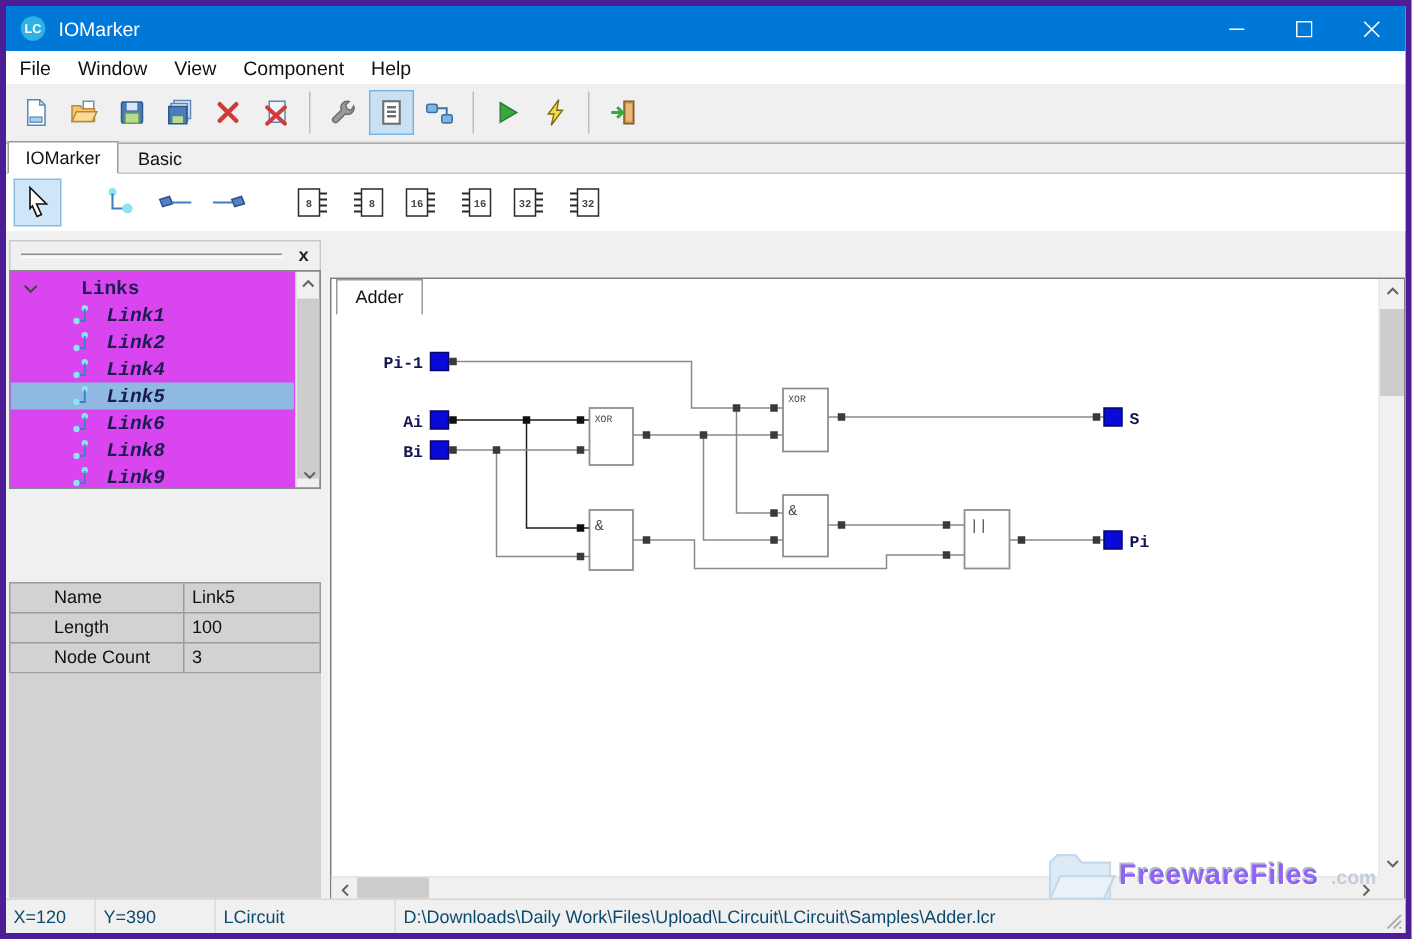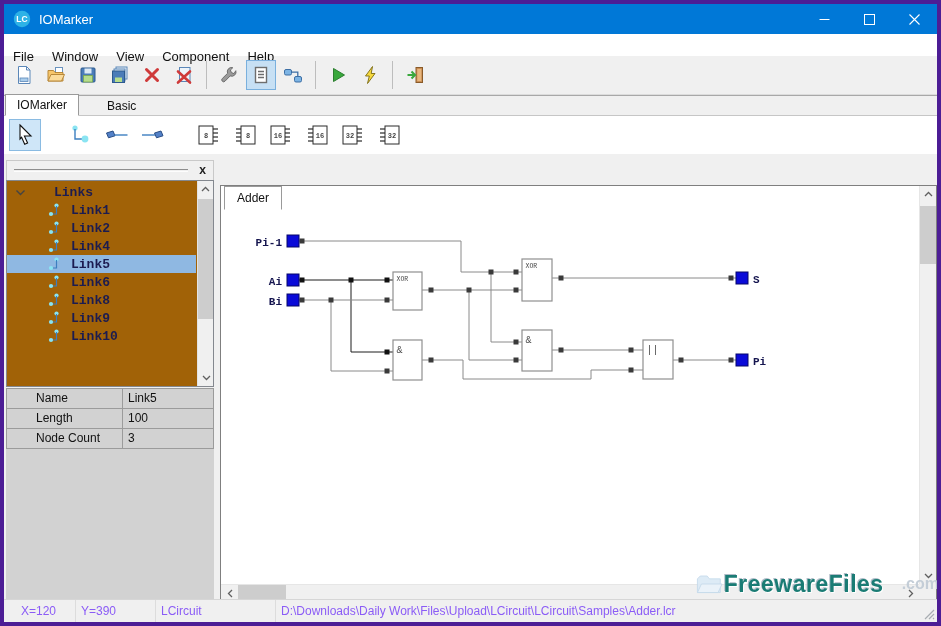--- a/index.html
+++ b/index.html
@@ -7,49 +7,49 @@
   .window{position:relative;width:941px;height:626px;background:#f0f0f0;
     border:4px solid #4c1d95;font-family:"Liberation Sans",sans-serif;overflow:hidden;}
   
   .titlebar{height:30px;background:#0078d7;display:flex;align-items:center;color:#fff;}
   .app-icon{width:18px;height:18px;margin-left:9px;flex:0 0 auto;}
   .title{margin-left:8px;font-size:13px;}
   .win-btns{margin-left:auto;display:flex;height:100%;}
   .win-btn{width:45px;height:100%;display:flex;align-items:center;justify-content:center;cursor:default;}
   
   .menubar{height:22px;background:#fff;display:flex;font-size:13px;color:#111;}
-  .menu-item{padding:12px 9px;line-height:22px;text-align:center;}
+  .menu-item{padding:1px 9px;line-height:22px;text-align:center;}
   
   .toolbar{height:39px;background:#f0f0f0;display:flex;align-items:center;padding-left:4px;border-bottom:1px solid #dcdcdc;}
   .tb-btn{width:28px;height:28px;display:flex;align-items:center;justify-content:center;margin:0 2px;}
   .tb-btn.active{background:#c7e0f4;outline:1px solid #7ab0dd;}
   .tb-sep{width:1px;height:28px;background:#bdbdbd;margin:0 6px;}
   
   .palette-tabs{height:21px;background:#f0f0f0;border-top:1px solid #a8a8a8;border-bottom:1px solid #c6c6c6;display:flex;align-items:flex-end;padding-left:1px;}
-  .ptab{font-size:12px;padding:2px 28px 3px;color:#111;margin-bottom:-1px;}
+  .ptab{font-size:12px;padding:2px 13px 3px;color:#111;margin-bottom:-1px;}
   .ptab.active{background:#fff;border:1px solid #9a9a9a;border-bottom:1px solid #fff;padding:3px 11px 3px;}
   
   .palette{height:38px;background:#fff;display:flex;align-items:center;padding-left:6px;gap:6px;}
   .pal-btn{width:30px;height:30px;display:flex;align-items:center;justify-content:center;}
   .pal-btn.active{background:#cfe6f8;outline:1px solid #8abbe2;}
   .pal-gap{width:14px;}
   
   .left-panel{position:absolute;left:2px;top:156px;width:208px;bottom:23px;}
   .panel-header{height:20px;background:#f0f0f0;display:flex;align-items:center;border:1px solid #c9c9c9;border-bottom:none;}
   .grip{flex:1;margin:0 7px;height:3px;border-top:1px solid #8e8e8e;border-bottom:1px solid #fdfdfd;}
   .panel-close{width:15px;text-align:center;font:bold 12px "Liberation Mono",monospace;color:#222;margin-right:3px;}
-  .tree{position:absolute;top:20px;left:0;right:0;height:207px;background:#a16207;border:1px solid #84888f;overflow:hidden;}
+  .tree{position:absolute;top:20px;left:0;right:0;height:146px;background:#d946ef;border:1px solid #84888f;overflow:hidden;}
   .tree-rows{position:absolute;left:0;top:2px;right:17px;}
   .tree-row{height:18px;display:flex;align-items:center;font:bold 13px "Liberation Mono",monospace;color:#1c1c50;white-space:pre;}
   .tree-row.sel-light{background:#a9c9ea;}
   .tree-row.sel-strong{background:#8fb8e2;}
   .tr-chev{margin-left:8px;width:11px;}
   .tr-rootlabel{margin-left:28px;}
   .tr-icon{margin-left:40px;width:14px;height:16px;}
-  .tr-label{margin-left:10px;}
+  .tr-label{margin-left:10px;font-style:italic;}
   .tree-scroll{position:absolute;top:0;right:0;width:16px;height:100%;background:#f0f0f0;border-left:1px solid #e3e3e3;}
   .sb-arrow{height:16px;display:flex;align-items:center;justify-content:center;}
   .tree-thumb{position:absolute;left:0;top:18px;width:16px;height:120px;background:#cdcdcd;}
   .tree-scroll .down{position:absolute;bottom:0;left:0;width:16px;}
   .props{position:absolute;top:228px;left:0;width:208px;background:#d2d2d2;border:1px solid #9b9b9b;border-bottom:none;font-size:12px;color:#111;}
   .prow{display:grid;grid-template-columns:92px 1fr;height:20px;border-bottom:1px solid #9b9b9b;padding-left:24px;}
   .pcell{border-right:1px solid #9b9b9b;padding-left:5px;line-height:19px;overflow:hidden;}
   .pcell:last-child{border-right:none;}
   .left-filler{position:absolute;top:289px;left:0;right:0;bottom:0;background:#d2d2d2;}
   
@@ -60,24 +60,24 @@
   .circuit-svg{position:absolute;left:2px;top:0;}
   .vscroll{position:absolute;top:0;right:0;width:17px;height:398px;background:#f0f0f0;border-left:1px solid #e6e6e6;}
   .vthumb{position:absolute;top:20px;left:0;width:16px;height:58px;background:#cdcdcd;}
   .vscroll .down{position:absolute;bottom:0;left:0;width:16px;}
   .hscroll{position:absolute;left:0;bottom:0;height:17px;width:698px;background:#f0f0f0;border-top:1px solid #e6e6e6;}
   .h-arrow{position:absolute;top:0;width:17px;height:16px;display:flex;align-items:center;justify-content:center;}
   .hthumb{position:absolute;left:17px;top:0;width:48px;height:16px;background:#cdcdcd;}
   .corner{position:absolute;right:0;bottom:0;width:17px;height:17px;background:#f0f0f0;}
   
   .watermark{position:absolute;left:690px;top:556px;width:245px;height:48px;z-index:6;display:flex;align-items:center;pointer-events:none;opacity:.95;}
-  .wm-text{font-weight:bold;font-size:23px;color:#0f766e;text-shadow:1px 1px 0 #ffffff,-1px -1px 0 #adbac6;letter-spacing:.5px;white-space:nowrap;}
-  .wm-com{font-size:16px;font-weight:bold;color:#c2ccd6;margin-left:18px;}
-  
-  .statusbar{position:absolute;left:0;right:0;bottom:0;height:23px;background:#f0f0f0;border-top:1px solid #d6d6d6;display:flex;align-items:center;font-size:12px;color:#8b5cf6;padding-left:12px;}
+  .wm-text{font-weight:bold;font-size:19px;color:#8b5cf6;text-shadow:1px 1px 0 #ffffff,-1px -1px 0 #adbac6;letter-spacing:.5px;white-space:nowrap;}
+  .wm-com{font-size:13px;font-weight:bold;color:#c2ccd6;margin-left:8px;}
+  
+  .statusbar{position:absolute;left:0;right:0;bottom:0;height:23px;background:#f0f0f0;border-top:1px solid #d6d6d6;display:flex;align-items:center;font-size:12px;color:#0c4a6e;}
   .sb-cell{padding-left:5px;height:100%;display:flex;align-items:center;border-right:1px solid #dcdcdc;}
   .sb-x{width:60px;} .sb-y{width:80px;} .sb-state{width:120px;}
   .sb-path{flex:1;border-right:none;}
   .sb-grip{width:16px;height:100%;display:flex;align-items:flex-end;justify-content:flex-end;padding:0 2px 2px 0;}
 </style>
 </head>
 <body>
 
 <div class="window">
 

